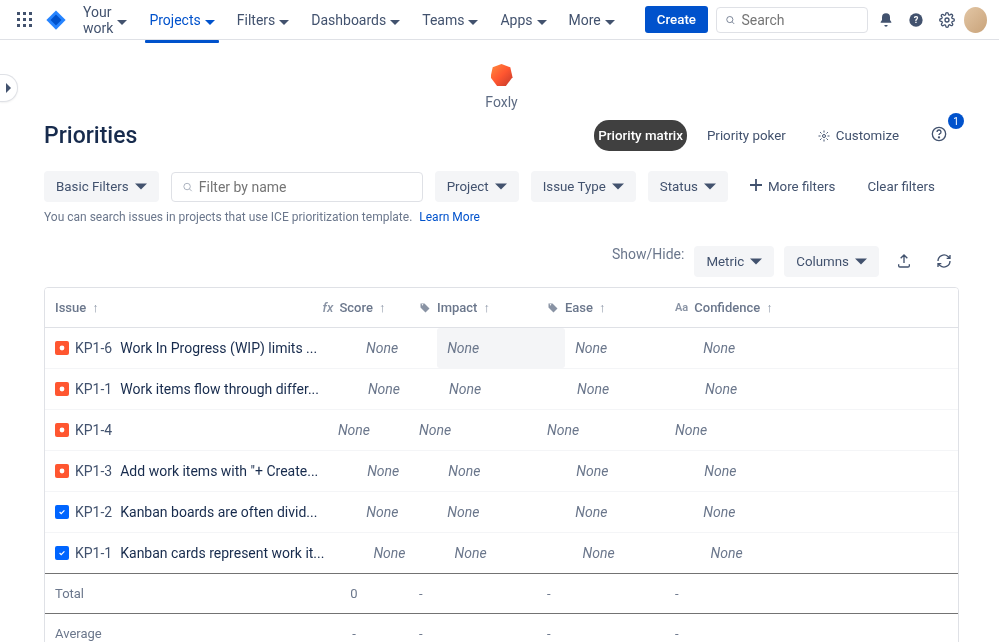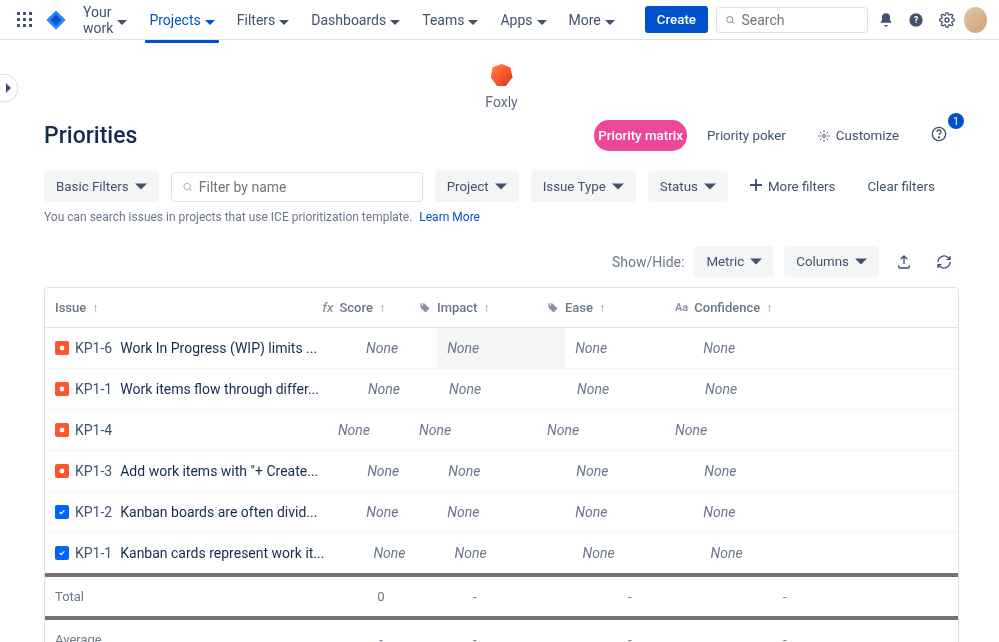--- a/index.html
+++ b/index.html
@@ -24,38 +24,38 @@
     
     .expand-tab { position: absolute; left: 0; top: 74px; width: 18px; height: 28px; background: #fff; border: 1px solid #dfe1e6; border-left: none; border-radius: 0 14px 14px 0; display: flex; align-items: center; justify-content: center; cursor: pointer; box-shadow: 0 1px 2px rgba(0,0,0,0.06); }
 
     
     .main { padding: 24px 40px 24px 44px; }
     .project-row { display: flex; align-items: center; gap: 8px; color: #5E6C84; font-size: 14px; margin-bottom: 8px; flex-direction: column; }
     .project-row .fox { width: 22px; height: 22px; border-radius: 3px; background: linear-gradient(135deg,#ff8b3e,#ff5630,#c0392b); display: inline-block; clip-path: polygon(50% 0%, 90% 15%, 100% 60%, 70% 100%, 30% 100%, 0% 60%, 10% 15%); }
     .titlebar { display: flex; align-items: center; justify-content: space-between; margin-bottom: 18px; }
     .titlebar h1 { font-size: 23px; font-weight: 500; }
     .titlebar .actions { display: flex; align-items: center; gap: 8px; }
-    .btn-primary { background: #ec4899; color: #fff; border: none; padding: 8px 4px; border-radius: 15px; font-weight: 500; cursor: pointer; }
+    .btn-primary { background: #404040; color: #fff; border: none; padding: 8px 4px; border-radius: 15px; font-weight: 500; cursor: pointer; }
     .btn-link { background: #fff; color: #42526E; border: none; padding: 8px 12px; cursor: pointer; }
     .btn-link.icon { display: flex; align-items: center; gap: 6px; }
     .help-badge { position: relative; }
     .help-badge .dot { position: absolute; top: -5px; right: -5px; width: 16px; height: 16px; background: #0052CC; color: #fff; border-radius: 50%; font-size: 10px; display: flex; align-items: center; justify-content: center; }
 
     
     .filterbar { display: flex; align-items: center; gap: 12px; margin-bottom: 8px; }
     .pill { background: #f4f5f7; border: none; padding: 8px 12px; border-radius: 4px; color: #42526E; cursor: pointer; display: flex; align-items: center; gap: 6px; }
     .filter-input { display: flex; align-items: center; border: 1px solid #dfe1e6; border-radius: 4px; padding: 6px 10px; width: 252px; gap: 6px; color: #6B778C; }
     .filter-input input { border: none; outline: none; width: 100%; font-size: 14px; }
     .plain-btn { background: none; border: none; color: #42526E; cursor: pointer; padding: 8px 10px; display: flex; gap: 6px; }
 
     .hint { font-size: 12px; color: #6B778C; margin-bottom: 22px; }
     .hint a { color: #0052CC; text-decoration: none; margin-left: 4px; }
 
     
-    .showhide { display: flex; align-items: center; justify-content: flex-end; gap: 10px; margin-bottom: 10px; }
+    .showhide { display: flex; justify-content: flex-end; gap: 10px; margin-bottom: 10px; }
     .showhide .label { color: #6B778C; font-size: 14px; }
     .icon-plain { width: 30px; height: 30px; display: flex; align-items: center; justify-content: center; cursor: pointer; color: #42526E; }
 
     
     .table-wrap { border: 1px solid #dfe1e6; border-radius: 4px; overflow: hidden; }
     .thead { display: flex; background: #fff; border-bottom: 1px solid #dfe1e6; }
     .th, .td { padding: 12px 10px; display: flex; align-items: center; gap: 6px; }
     .col-issue { flex: 0 0 254px; }
     .col-score { flex: 0 0 110px; justify-content: center; }
     .col-impact { flex: 0 0 128px; }
@@ -68,21 +68,21 @@
     .td { color: #6B778C; font-style: italic; }
     .td.issue-cell { font-style: normal; color: #172B4D; }
     .td.score-cell { color: #6B778C; font-style: italic; }
     .issue-icon { width: 14px; height: 14px; border-radius: 2px; flex: 0 0 14px; display: inline-flex; align-items: center; justify-content: center; }
     .issue-icon.bug { background: #FF5630; }
     .issue-icon.task { background: #0065FF; }
     .issue-icon svg { width: 8px; height: 8px; fill: #fff; }
     .issue-key { color: #42526E; margin-right: 2px; white-space: nowrap; }
     .issue-sum { white-space: nowrap; overflow: hidden; text-overflow: ellipsis; color: #172B4D; }
     .td.hovered { background: #f4f5f7; border-radius: 3px; }
-    .summary-row { display: flex; border-top: 4px solid #737373; gap: 27px; }
+    .summary-row { display: flex; border-top: 1px solid #737373; }
     .summary-row .td { font-style: normal; color: #6B778C; font-size: 13px; }
 
     svg.small { width: 12px; height: 12px; }
     svg.med { width: 16px; height: 16px; }
   </style>
 </head>
 <body>
 
 <div class="topnav">
   <div class="apps-switcher icon-btn">

